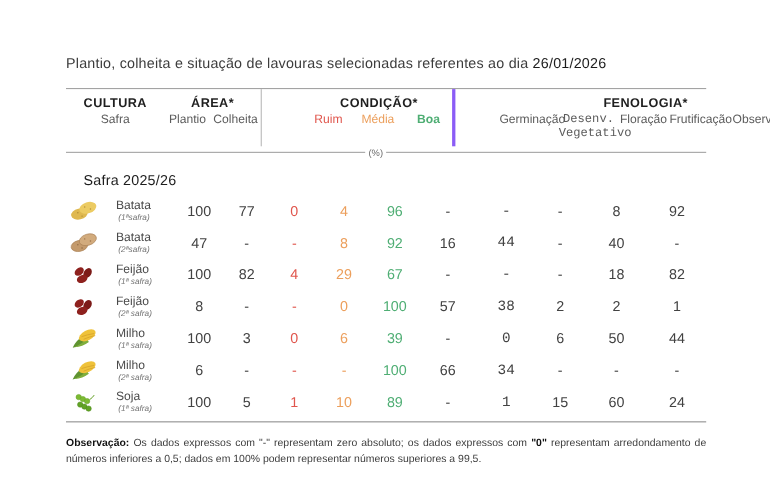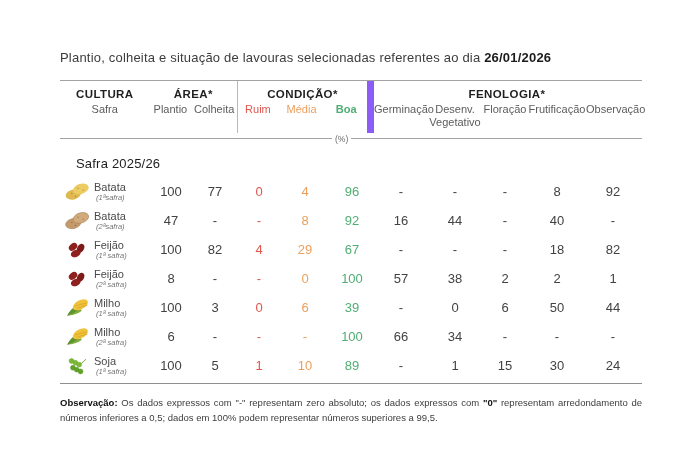--- a/index.html
+++ b/index.html
@@ -2,34 +2,34 @@
 <html style="--ruim: #e0564d; --media: #ec9f5c; --boa: #4fae74;"><head>
 <meta charset="utf-8">
 <style>
   html,body{margin:0;padding:0;background:#fff;}
   .page{width:700px;height:454px;background:#ffffff;position:relative;overflow:hidden;
         font-family:"Liberation Sans",sans-serif;color:#3f3f3f;}
   .content{position:absolute;left:60px;top:50px;width:582px;}
 
   
   .title{font-size:13px;color:#3c3c3c;letter-spacing:.2px;}
-  .title b{color:#1c1c1c;font-weight:700;}
+  .title b{color:#1c1c1c;font-weight:400;}
 
   
   .tbl{margin-top:15px;border-top:1px solid #a3a3a3;}
 
   
-  .w-icon{width:34px;} .w-crop{width:56px;} .w-plantio{width:42px;} .w-colheita{width:46px;}
+  .w-icon{width:34px;} .w-crop{width:56px;margin-left:12px;} .w-plantio{width:42px;} .w-colheita{width:46px;}
   .w-ruim{width:42px;} .w-media{width:50px;} .w-boa{width:44px;}
-  .w-germ{width:54px;} .w-desenv{width:54px;} .w-flor{width:46px;} .w-frut{width:58px;} .w-matur{width:54px;}
-
-  .thead{display:flex;}
+  .w-germ{width:54px;} .w-desenv{width:54px;font-family:Liberation Mono, monospace;} .w-flor{width:46px;} .w-frut{width:58px;} .w-matur{width:54px;}
+
+  .thead{display:flex;gap:40px;}
   .hgroup{box-sizing:border-box;}
   .hg1{width:178px;border-right:1px solid #b8b8b8;}
-  .hg2{width:136px;border-right:7px solid #8b5cf6;}
+  .hg2{width:136px;border-right:3px solid #8b5cf6;}
   .hg3{width:266px;}
   .hlabels{display:flex;padding-top:7px;}
   .hsubs{display:flex;align-items:flex-start;padding:3px 0 5px 0;}
   .glabel{font-size:11.5px;font-weight:700;color:#1f1f1f;letter-spacing:.4px;text-align:center;}
   .glabel.full{width:100%;}
   .sub{font-size:11px;color:#5c5c5c;text-align:center;line-height:1.15;white-space:pre-line;}
   .sub.ruim{color:var(--ruim);} .sub.media{color:var(--media);} .sub.boa{color:var(--boa);font-weight:bold;}
 
   
   .pctline{display:flex;align-items:center;height:11px;}
@@ -289,21 +289,21 @@
       <span class="crop-season">(1ª safra)</span>
     </div>
     <div class="cell w-plantio">100</div>
     <div class="cell w-colheita">5</div>
     <div class="cell v-ruim w-ruim">1</div>
     <div class="cell v-media w-media">10</div>
     <div class="cell v-boa w-boa">89</div>
     <div class="cell w-germ">-</div>
     <div class="cell w-desenv">1</div>
     <div class="cell w-flor">15</div>
-    <div class="cell w-frut">30</div>
+    <div class="cell w-frut">60</div>
     <div class="cell w-matur">24</div>
   </div>
 </div>
 
       <div class="tbl-bottom"></div>
     </div>
 
     <div class="note">
       <span class="nlabel">Observação:</span><span> Os dados expressos com "-" representam zero absoluto; os dados expressos com </span><span class="nb">"0"</span><span> representam arredondamento de números inferiores a 0,5; dados em 100% podem representar números superiores a 99,5.</span>
     </div>

